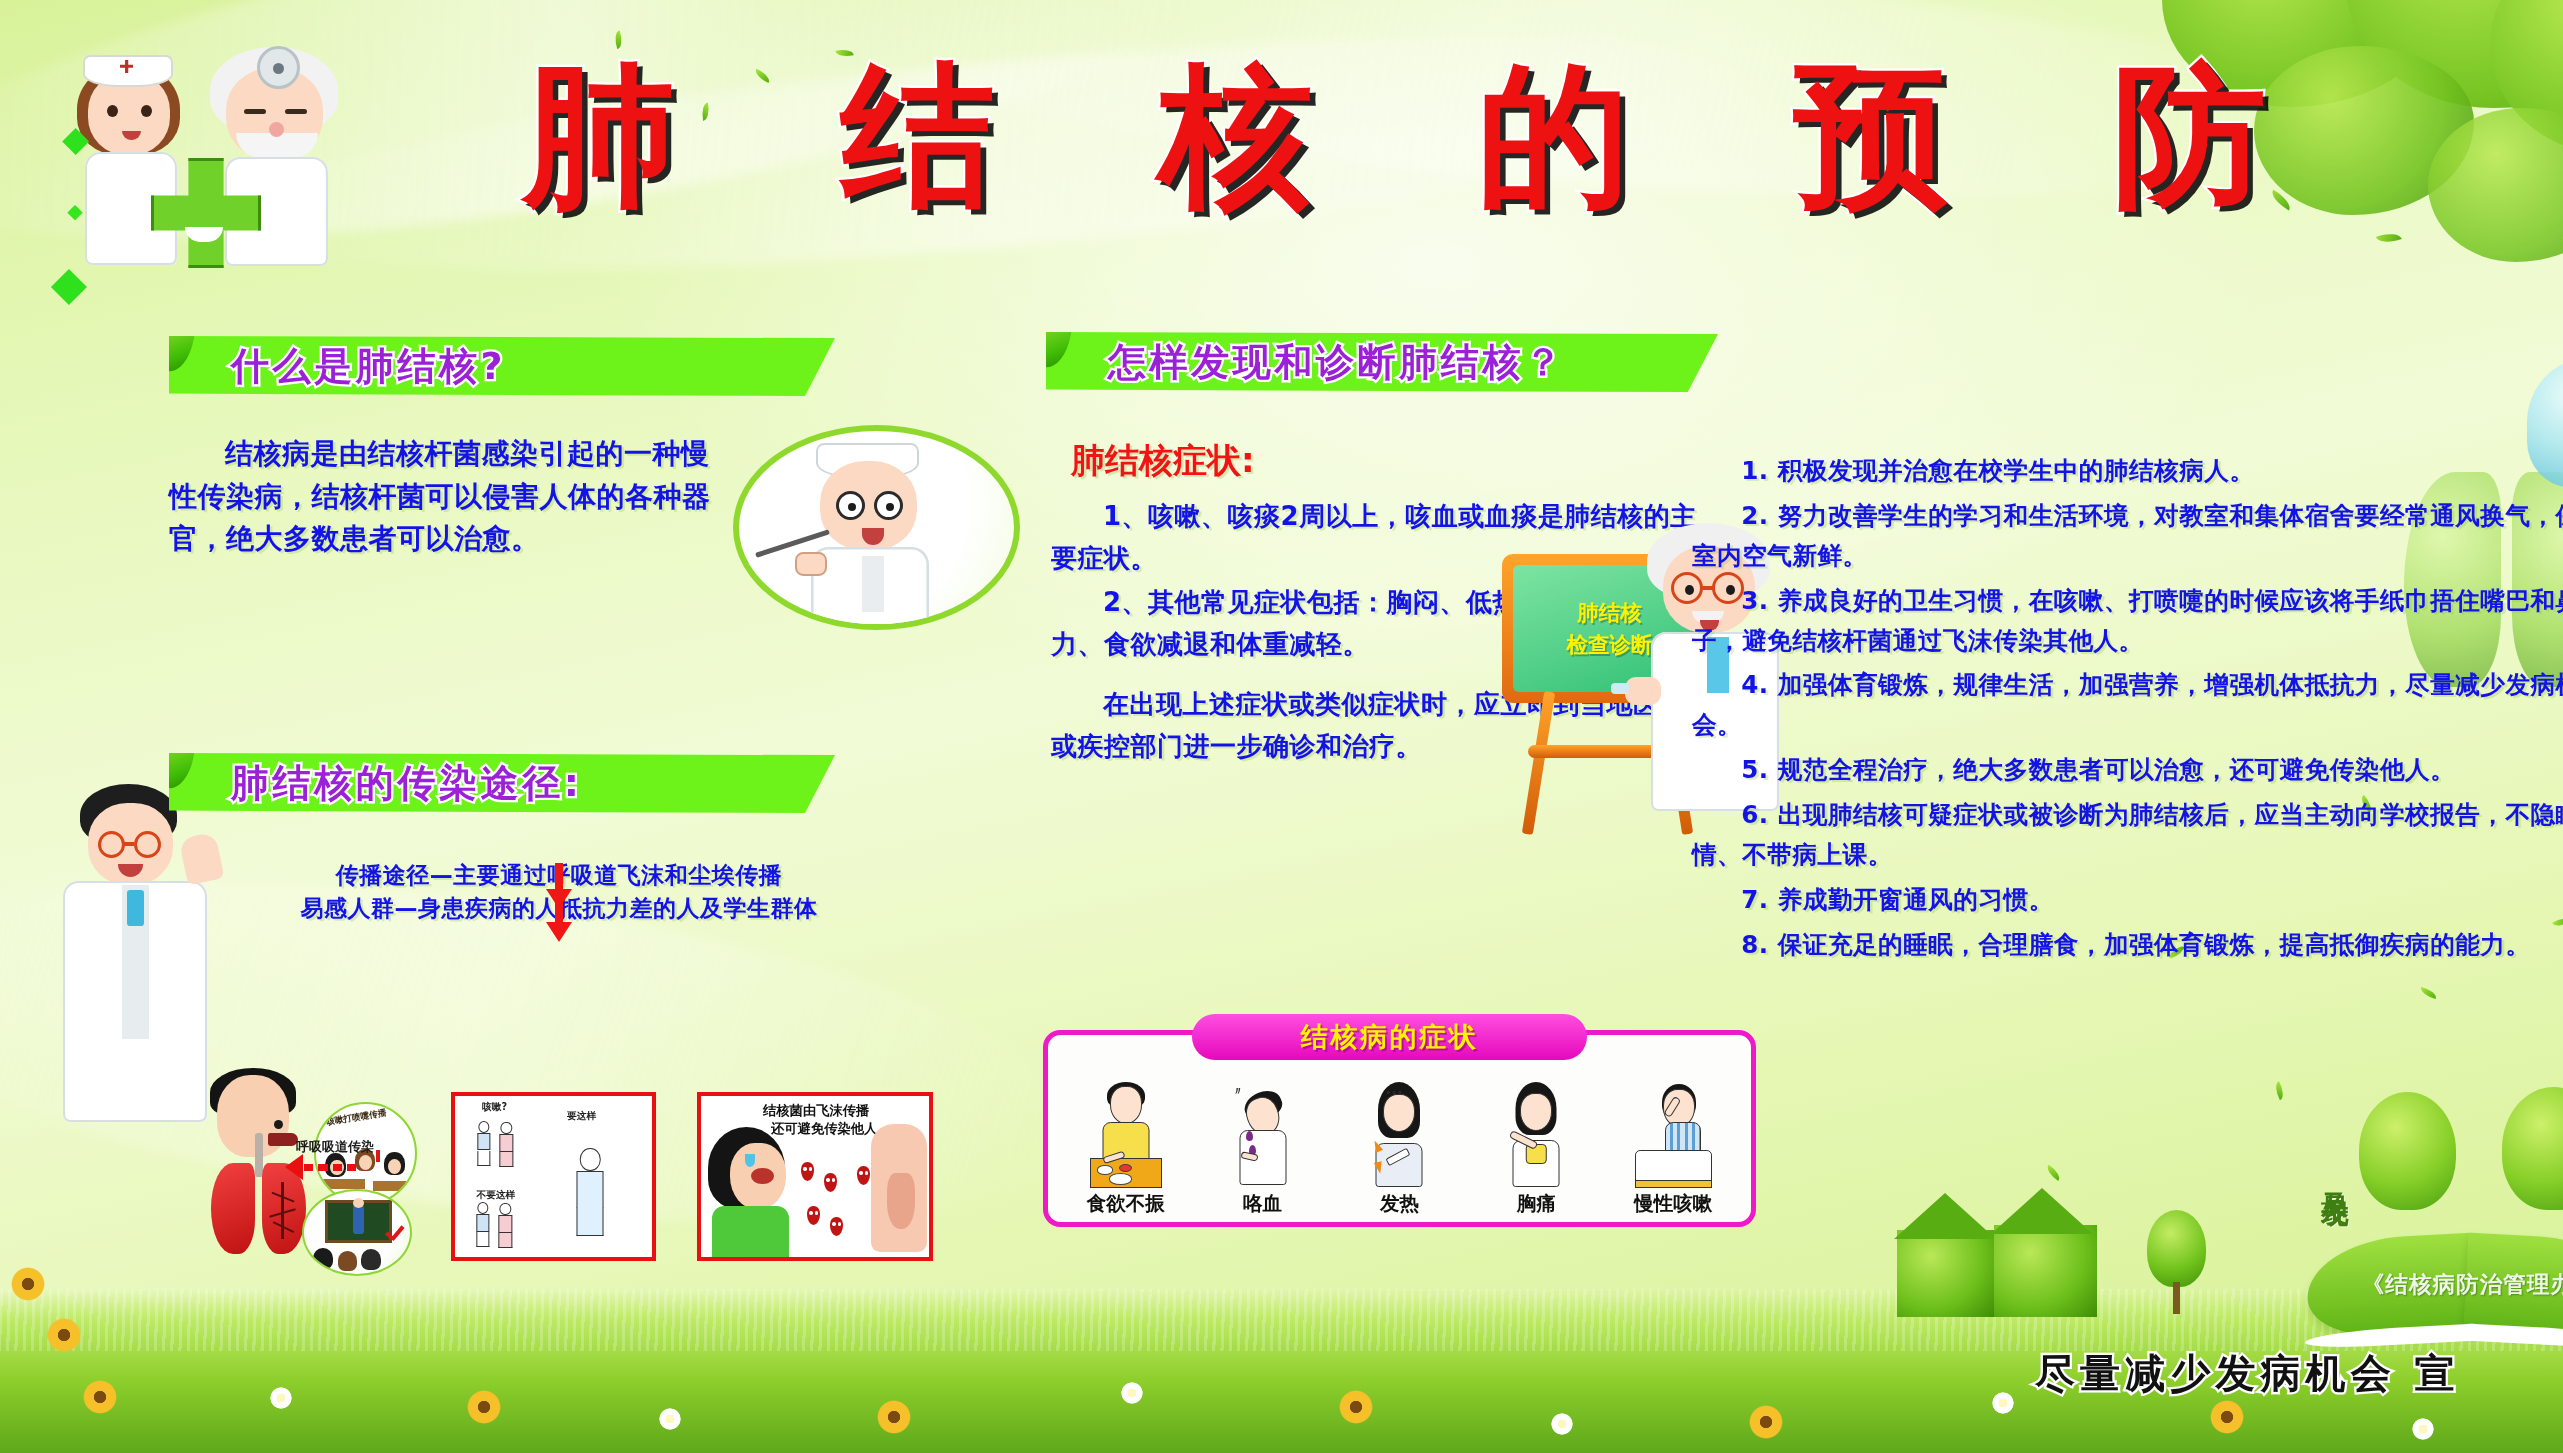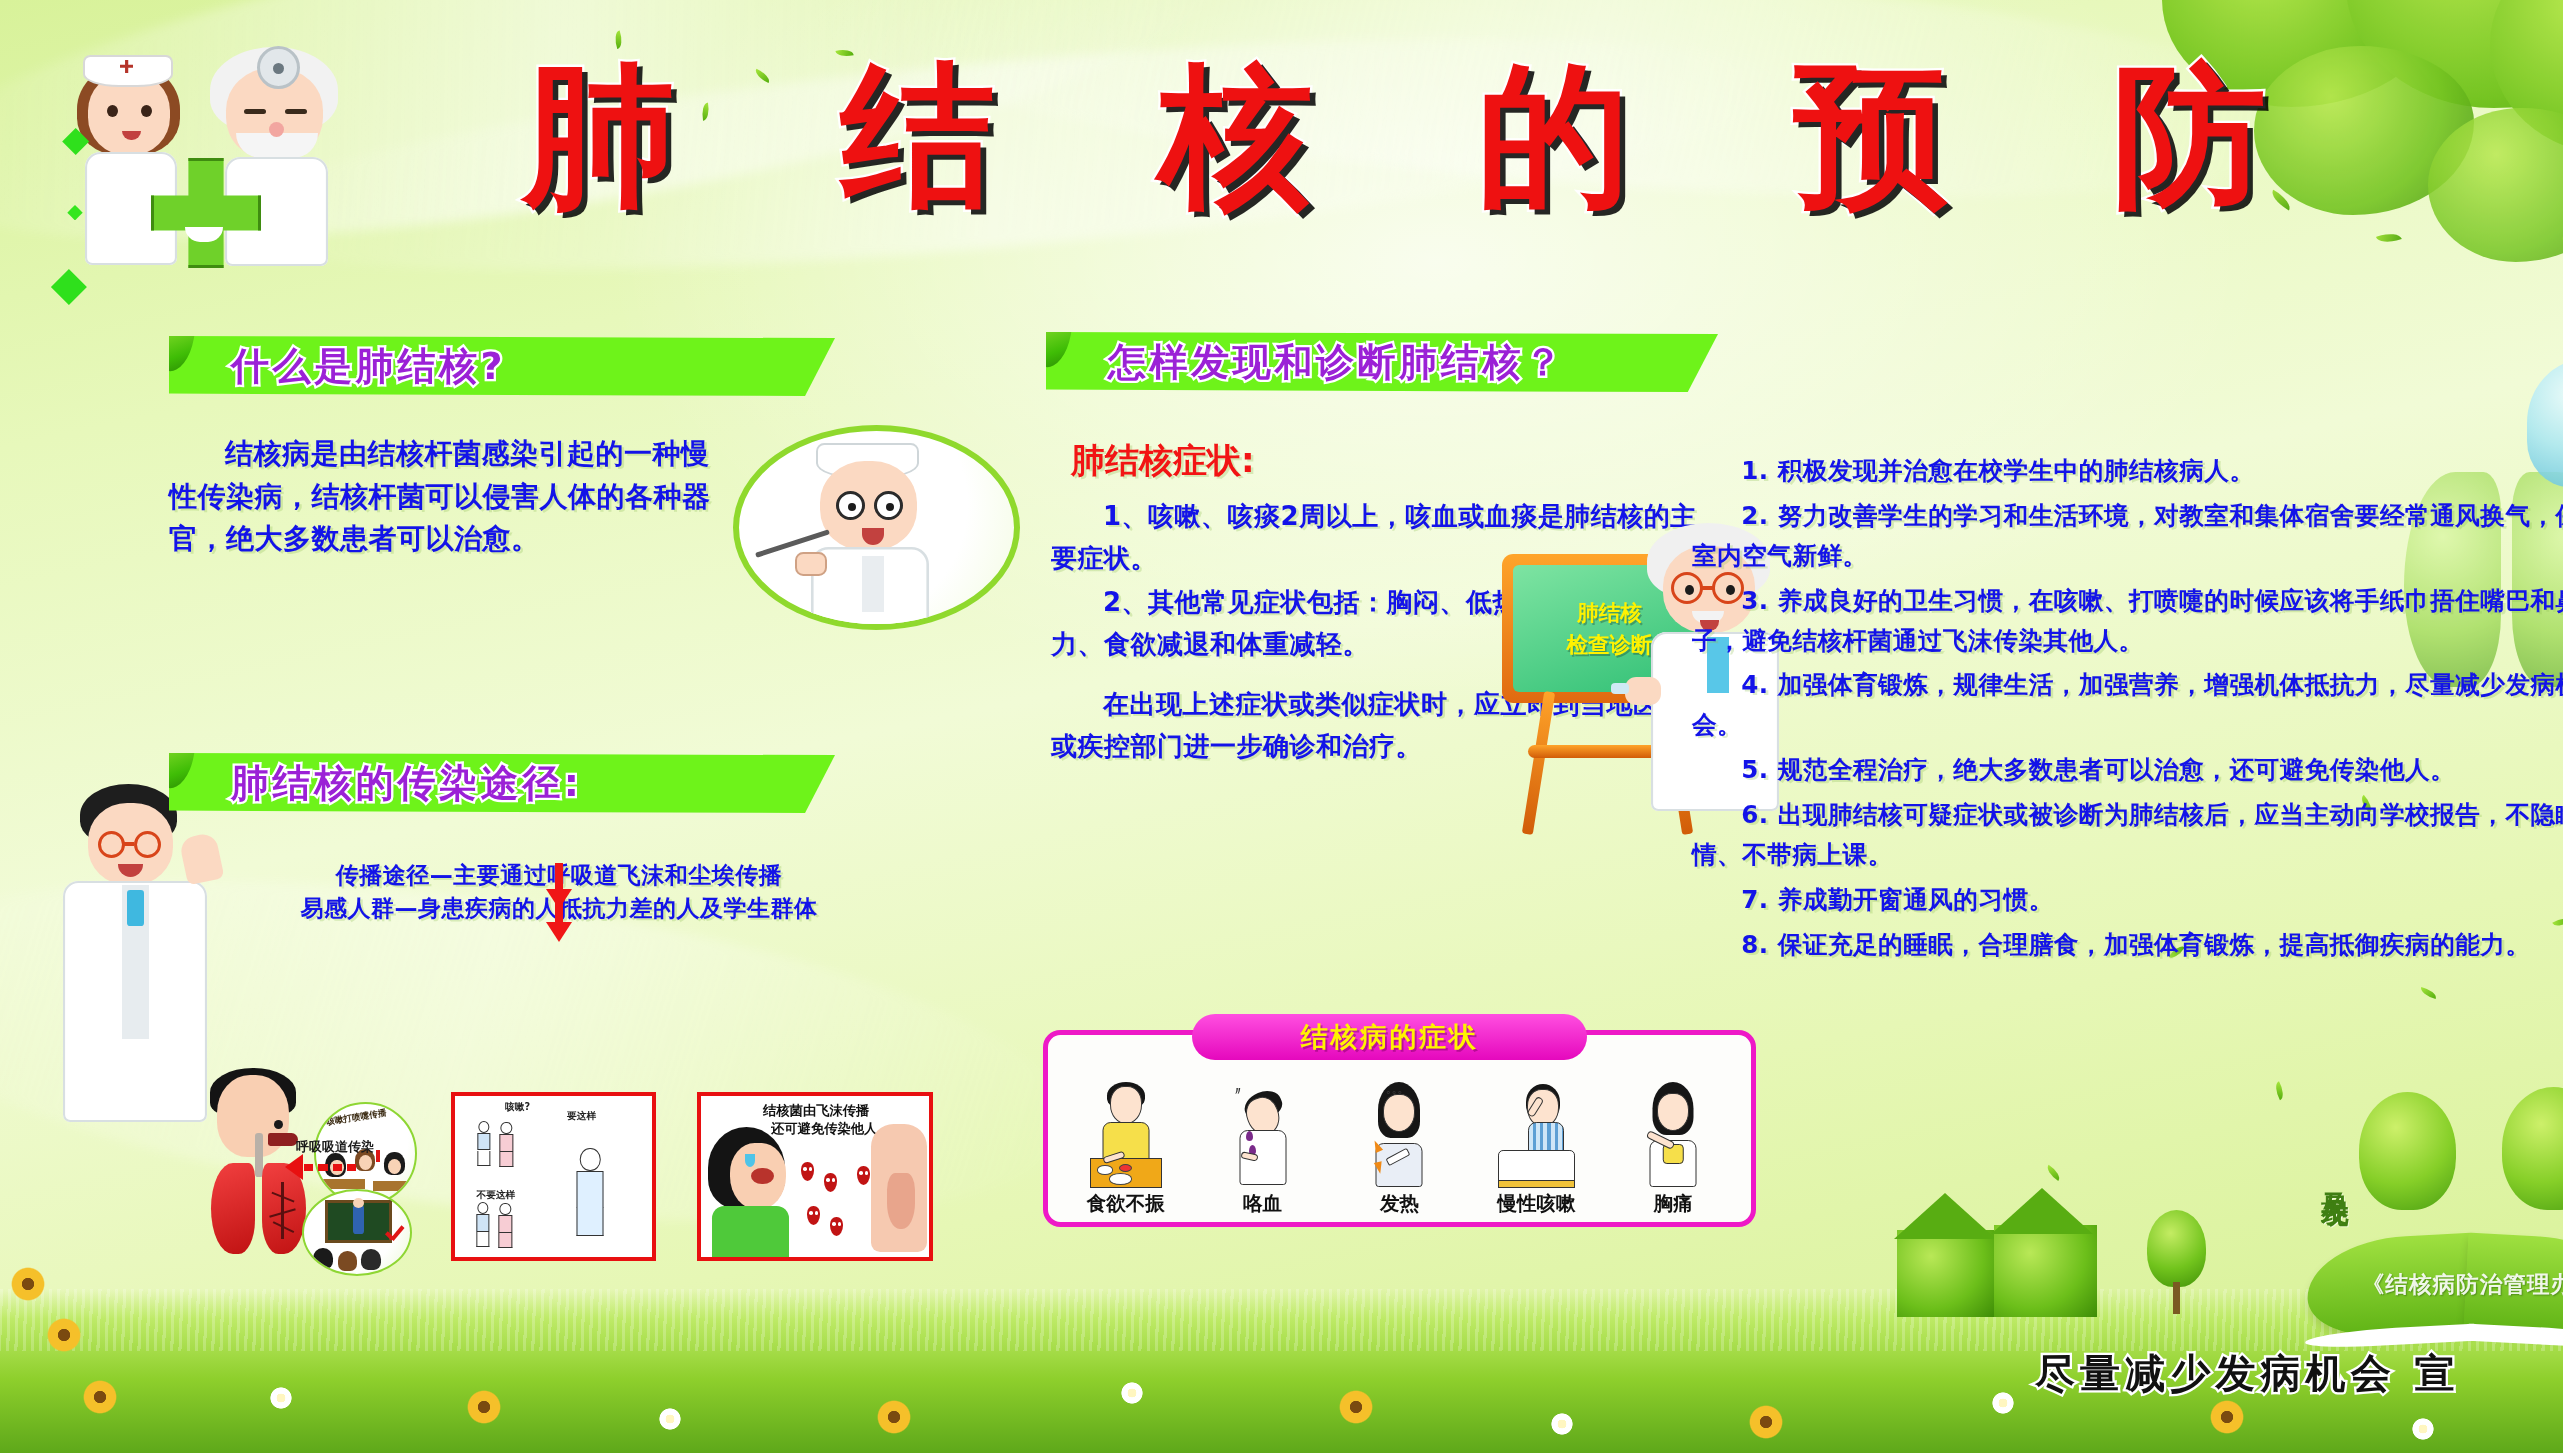--- a/index.html
+++ b/index.html
@@ -461,21 +461,21 @@
     <div style="position:absolute;left:9.2px;top:57px;width:19.5px;height:20.5px;border-radius:50% 50% 36% 36%;background:#1a1a1a;"></div>
     <div style="position:absolute;left:34px;top:60px;width:18.5px;height:19.5px;border-radius:50% 50% 36% 36%;background:#7b4a22;"></div>
     <div style="position:absolute;left:57px;top:58px;width:19.5px;height:20.5px;border-radius:50% 50% 36% 36%;background:#2a2a2a;"></div>
     <div style="position:absolute;left:78px;top:33px;width:23.6px;height:23.6px;">
       <div style="position:absolute;left:3.1px;top:10.3px;width:9.2px;height:4.1px;background:#e01616;transform:rotate(45deg);"></div>
       <div style="position:absolute;left:7.2px;top:7.2px;width:17.4px;height:4.1px;background:#e01616;transform:rotate(-50deg);"></div>
     </div>
   </div>
 
   <div class="photo-panel" id="panel-cough">
-    <div class="pp-cap" style="left:27px;top:5px;margin-left:23px;">咳嗽?</div>
+    <div class="pp-cap" style="left:27px;top:5px;">咳嗽?</div>
     <div class="pp-cap" style="left:112px;top:14.4px;">要这样</div>
     <div class="pp-cap" style="left:21.5px;top:93px;">不要这样</div>
     <div class="mini-person" style="left:19.5px;top:24.6px;width:18.5px;height:46px;">
         <div class="mp-head"></div>
         <div class="mp-torso" style="background:#cfe4f6;"></div>
         <div class="mp-legs"></div>
       </div>
     <div class="mini-person" style="left:42px;top:26px;width:18.5px;height:46px;">
         <div class="mp-head"></div>
         <div class="mp-torso" style="background:#f7cdd4;"></div>
@@ -596,39 +596,39 @@
           <div class="fg-mark" style="left:24.6px;top:0;">˳˳˳</div>
           <div class="fg-spark" style="left:12.3px;top:59px;transform:rotate(-24deg);"></div>
           <div class="fg-spark" style="left:14.4px;top:81px;transform:rotate(168deg);"></div>
           <div class="fg-therm" style="left:24.6px;top:72px;"></div>
         </div>
         <div class="sym-label">发热</div>
       </div>
 
       <div class="sym-item">
         <div class="sym-fig">
+          <div class="fg-hair" style="width:41px;height:53px;border-radius:50% 50% 34% 34%;"></div>
+          <div class="fg-head" style="top:12.3px;"></div>
+          <div class="fg-body" style="top:59px;height:47px;"></div>
+          <div style="position:absolute;left:50%;transform:translateX(-50%);top:63px;width:20.5px;height:20.5px;background:#f6df4a;border:1.5px solid #333;border-radius:4.1px;"></div>
+          <div class="fg-arm" style="left:11.3px;top:55px;width:29px;height:8.2px;transform:rotate(26deg);"></div>
+        </div>
+        <div class="sym-label">胸痛</div>
+      </div>
+
+      <div class="sym-item">
+        <div class="sym-fig">
           <div class="fg-hair" style="left:58%;top:3.1px;width:34px;height:36px;"></div>
           <div class="fg-head" style="left:58%;top:8.2px;"></div>
           <div class="fg-body stripe" style="left:62%;top:41px;width:36px;height:37px;"></div>
           <div class="fg-bed"></div>
           <div style="position:absolute;left:0;bottom:0;width:77px;height:8.2px;background:#f0c23a;border:1.5px solid #333;"></div>
           <div class="fg-arm" style="left:27px;top:22.6px;width:20.5px;height:8.2px;transform:rotate(-58deg);"></div>
         </div>
         <div class="sym-label">慢性咳嗽</div>
-      </div>
-
-      <div class="sym-item">
-        <div class="sym-fig">
-          <div class="fg-hair" style="width:41px;height:53px;border-radius:50% 50% 34% 34%;"></div>
-          <div class="fg-head" style="top:12.3px;"></div>
-          <div class="fg-body" style="top:59px;height:47px;"></div>
-          <div style="position:absolute;left:50%;transform:translateX(-50%);top:63px;width:20.5px;height:20.5px;background:#f6df4a;border:1.5px solid #333;border-radius:4.1px;"></div>
-          <div class="fg-arm" style="left:11.3px;top:55px;width:29px;height:8.2px;transform:rotate(26deg);"></div>
-        </div>
-        <div class="sym-label">胸痛</div>
       </div>
     </div>
   </div>
   <div id="symptom-title">
     <span>结核病的症状</span>
   </div>
 
 
   <div class="btext c3body">
     <p>1. 积极发现并治愈在校学生中的肺结核病人。</p>

